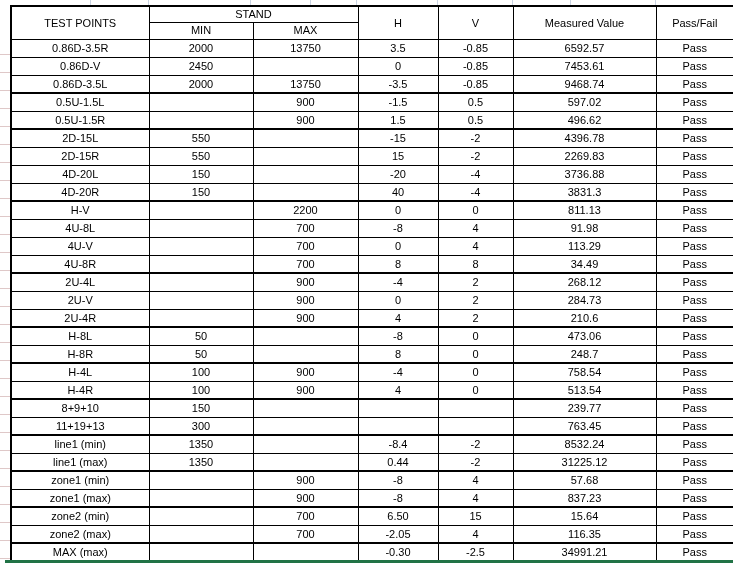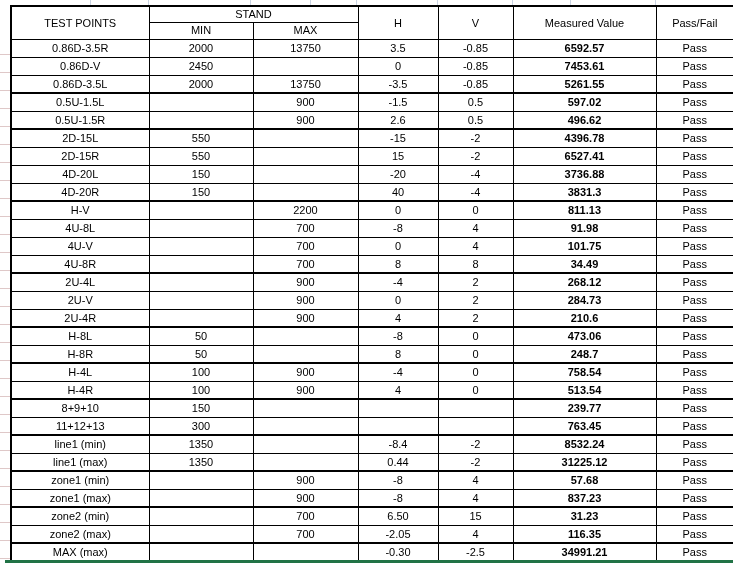--- a/index.html
+++ b/index.html
@@ -14,21 +14,21 @@
   }
   .meas th, .meas td {
     border:1px solid #000; text-align:center; vertical-align:middle;
     font-size:11px; line-height:1.1; padding:0; color:#000;
     font-weight:normal; white-space:nowrap; overflow:hidden;
   }
   .meas thead tr.hr1 { height:16px; }
   .meas thead tr.hr2 { height:17px; }
   .meas tbody tr { height:18px; }
   .meas tbody tr.group-start td { border-top-width:2px; }
-  .meas td.bold { font-weight:bold; }
+  .meas td.bold { font-weight:normal; }
   .grid-stub-top { position:absolute; top:0; width:1px; height:5px; background:#c9d3e2; }
   .left-stubs {
     position:absolute; left:0; top:37px; width:10px; height:523px;
     background:repeating-linear-gradient(to bottom, transparent 0 17px, #dfc8c8 17px 18px);
   }
   .selection-line { position:absolute; left:5px; right:0; top:560px; height:3px; }
 </style>
 </head>
 <body>
 
@@ -88,57 +88,57 @@
           <td>-0.85</td>
           <td class="bold">7453.61</td>
           <td>Pass</td>
         </tr>
         <tr>
           <td>0.86D-3.5L</td>
           <td>2000</td>
           <td>13750</td>
           <td>-3.5</td>
           <td>-0.85</td>
-          <td class="bold">5261.55</td>
+          <td class="bold">9468.74</td>
           <td>Pass</td>
         </tr>
         <tr class="group-start">
           <td>0.5U-1.5L</td>
           <td></td>
           <td>900</td>
           <td>-1.5</td>
           <td>0.5</td>
           <td class="bold">597.02</td>
           <td>Pass</td>
         </tr>
         <tr>
           <td>0.5U-1.5R</td>
           <td></td>
           <td>900</td>
-          <td>2.6</td>
+          <td>1.5</td>
           <td>0.5</td>
           <td class="bold">496.62</td>
           <td>Pass</td>
         </tr>
         <tr class="group-start">
           <td>2D-15L</td>
           <td>550</td>
           <td></td>
           <td>-15</td>
           <td>-2</td>
           <td class="bold">4396.78</td>
           <td>Pass</td>
         </tr>
         <tr>
           <td>2D-15R</td>
           <td>550</td>
           <td></td>
           <td>15</td>
           <td>-2</td>
-          <td class="bold">6527.41</td>
+          <td class="bold">2269.83</td>
           <td>Pass</td>
         </tr>
         <tr>
           <td>4D-20L</td>
           <td>150</td>
           <td></td>
           <td>-20</td>
           <td>-4</td>
           <td class="bold">3736.88</td>
           <td>Pass</td>
@@ -169,21 +169,21 @@
           <td>4</td>
           <td class="bold">91.98</td>
           <td>Pass</td>
         </tr>
         <tr>
           <td>4U-V</td>
           <td></td>
           <td>700</td>
           <td>0</td>
           <td>4</td>
-          <td class="bold">101.75</td>
+          <td class="bold">113.29</td>
           <td>Pass</td>
         </tr>
         <tr>
           <td>4U-8R</td>
           <td></td>
           <td>700</td>
           <td>8</td>
           <td>8</td>
           <td class="bold">34.49</td>
           <td>Pass</td>
@@ -254,21 +254,21 @@
         <tr class="group-start">
           <td>8+9+10</td>
           <td>150</td>
           <td></td>
           <td></td>
           <td></td>
           <td class="bold">239.77</td>
           <td>Pass</td>
         </tr>
         <tr>
-          <td>11+12+13</td>
+          <td>11+19+13</td>
           <td>300</td>
           <td></td>
           <td></td>
           <td></td>
           <td class="bold">763.45</td>
           <td>Pass</td>
         </tr>
         <tr class="group-start">
           <td>line1 (min)</td>
           <td>1350</td>
@@ -304,21 +304,21 @@
           <td>4</td>
           <td class="bold">837.23</td>
           <td>Pass</td>
         </tr>
         <tr class="group-start">
           <td>zone2 (min)</td>
           <td></td>
           <td>700</td>
           <td>6.50</td>
           <td>15</td>
-          <td class="bold">31.23</td>
+          <td class="bold">15.64</td>
           <td>Pass</td>
         </tr>
         <tr>
           <td>zone2 (max)</td>
           <td></td>
           <td>700</td>
           <td>-2.05</td>
           <td>4</td>
           <td class="bold">116.35</td>
           <td>Pass</td>

